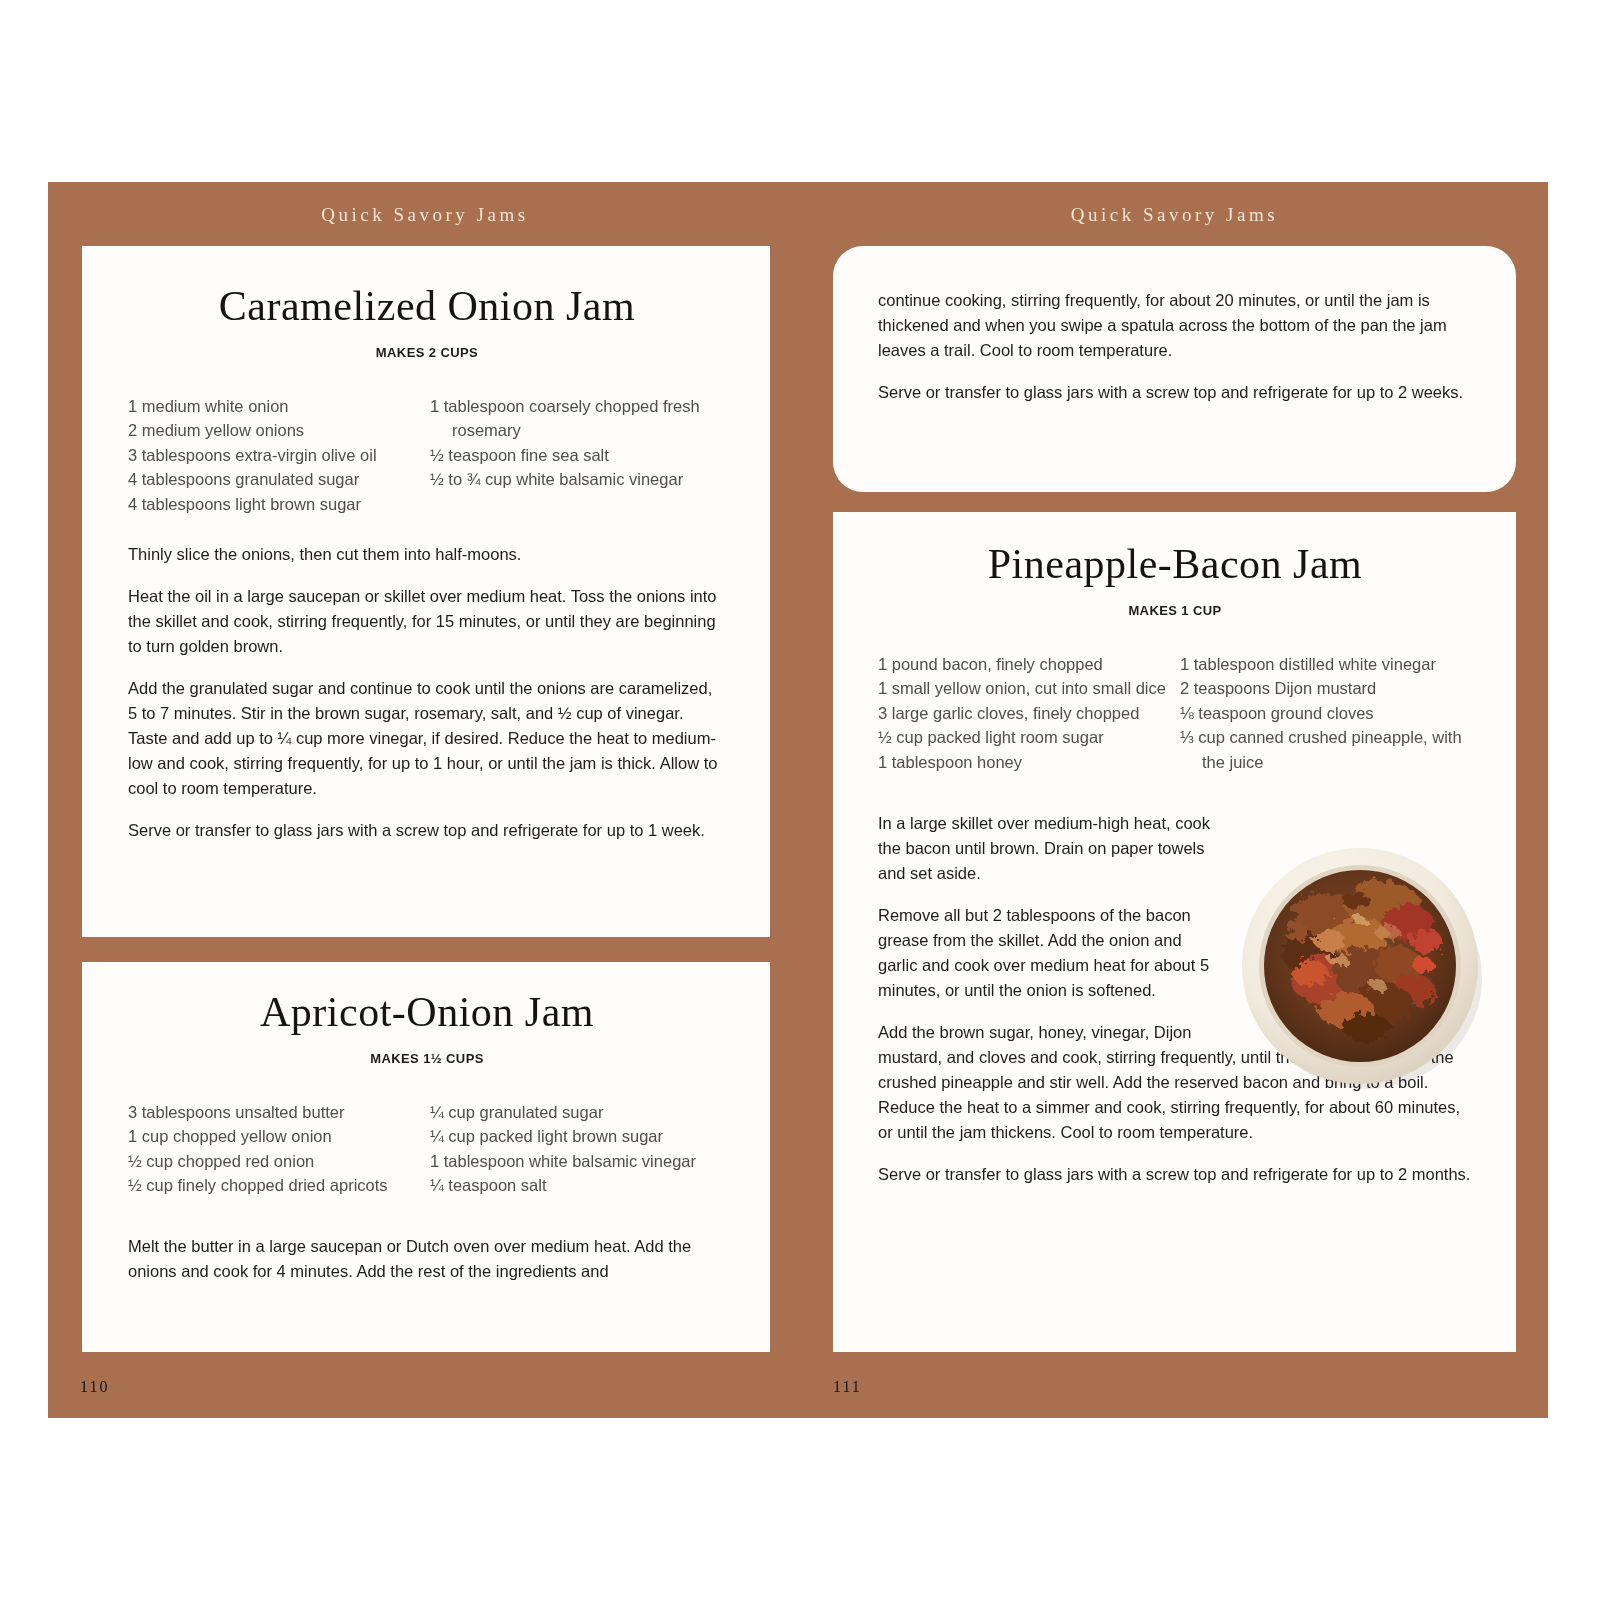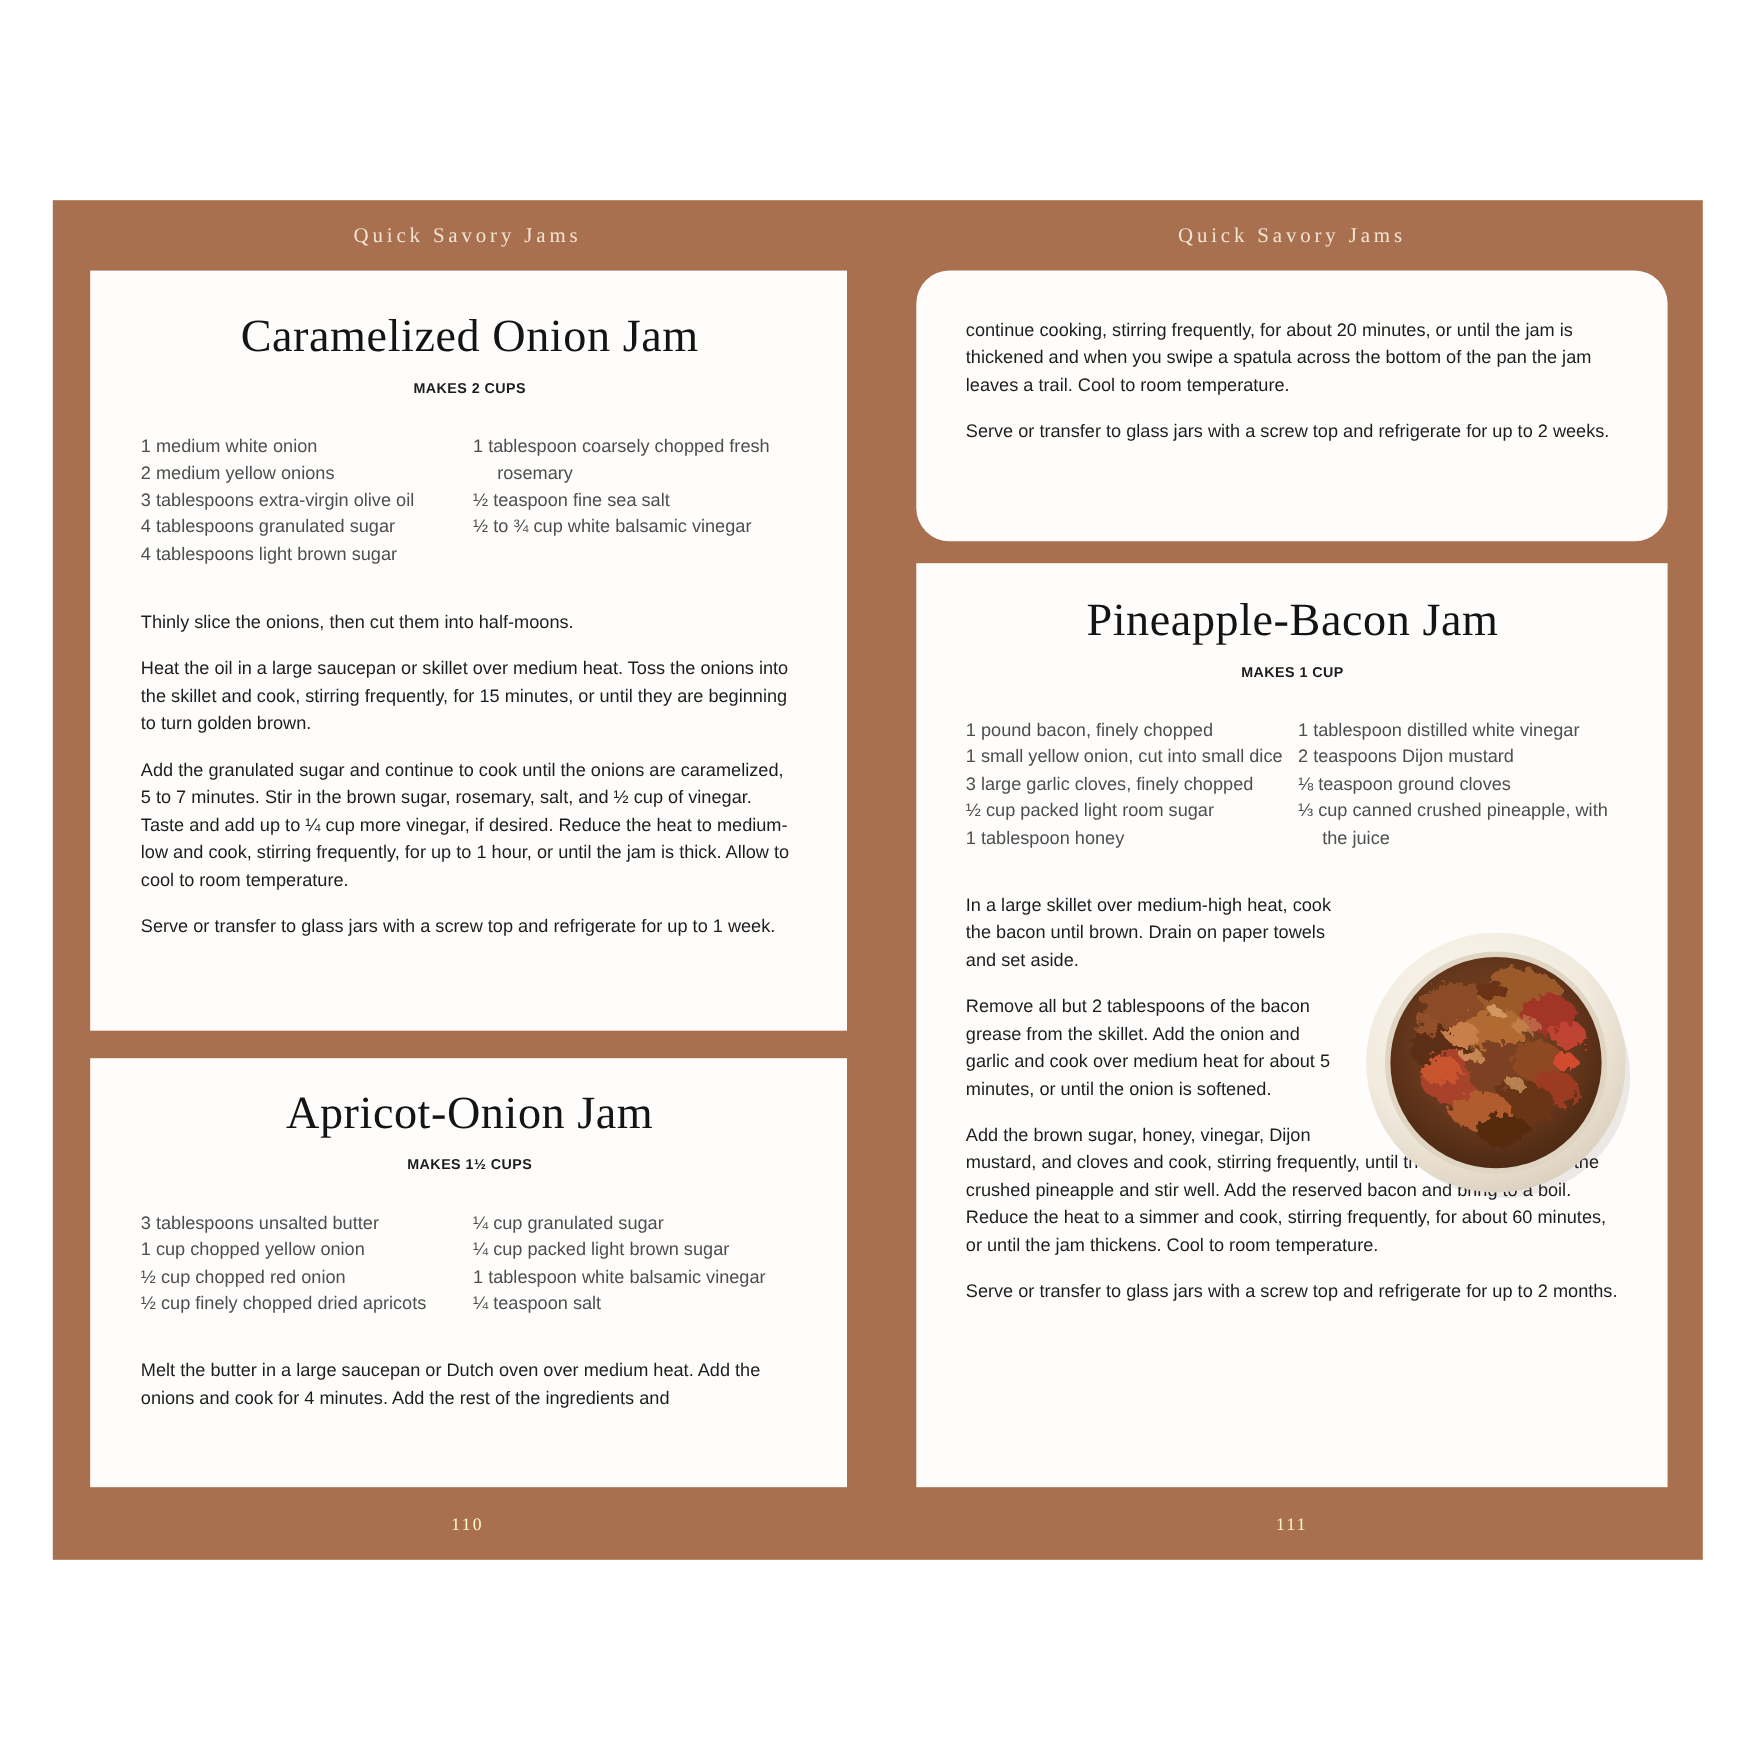--- a/index.html
+++ b/index.html
@@ -5,22 +5,22 @@
   html,body{margin:0;padding:0;background:#ffffff;}
   .canvas{position:relative;width:1600px;height:1600px;background:#ffffff;overflow:hidden;
           font-family:"Liberation Sans",sans-serif;}
   .spread{position:absolute;left:48px;top:182px;width:1500px;height:1236px;background:#a8704e;}
 
   .running-head{position:absolute;top:22px;height:24px;text-align:center;
     font-family:"Liberation Serif",serif;font-size:19px;letter-spacing:3.5px;color:#f3e3d3;}
   .rh-left{left:32px;width:690px;}
   .rh-right{left:785px;width:683px;}
 
-  .folio{position:absolute;bottom:16px;height:24px;text-align:center;
-    font-family:"Liberation Serif",serif;font-size:16px;letter-spacing:2px;color:#fef9c3;}
+  .folio{position:absolute;bottom:16px;height:24px;
+    font-family:"Liberation Serif",serif;font-size:16px;letter-spacing:2px;color:#0f172a;}
   .folio-left{left:32px;width:690px;}
   .folio-right{left:785px;width:683px;}
 
   .card{position:absolute;background:#fefdfc;box-sizing:border-box;}
   .card-l1{left:34px;top:64px;width:688px;height:691px;padding:0 44px 0 46px;}
   .card-l2{left:34px;top:780px;width:688px;height:390px;padding:0 44px 0 46px;}
   .card-r1{left:785px;top:64px;width:683px;height:246px;padding:0 44px 0 45px;border-radius:30px;}
   .card-r2{left:785px;top:330px;width:683px;height:840px;padding:0 44px 0 45px;}
 
   .recipe-title{font-family:"Liberation Serif",serif;font-size:42px;line-height:1.18;
@@ -30,21 +30,21 @@
   .card-r2 .recipe-title{margin-top:28px;}
 
   .makes{font-size:13px;font-weight:bold;letter-spacing:0.4px;color:#1c1c1c;
     text-align:center;margin-top:13px;}
 
   .ingredients{display:flex;margin-top:34px;color:#4e4e4e;font-size:16.5px;line-height:24.5px;}
   .ing-col1{width:302px;flex:0 0 auto;padding-right:10px;box-sizing:border-box;}
   .ing-col2{flex:1 1 auto;}
   .ingredients p{margin:0;padding-left:22px;text-indent:-22px;}
 
-  .copy{margin-top:38px;color:#1d1d1d;font-size:16.5px;line-height:25px;}
+  .copy{margin-top:26px;color:#1d1d1d;font-size:16.5px;line-height:25px;}
   .copy p{margin:0 0 17px 0;}
   .card-r1 .copy{margin-top:42px;}
   .card-l2 .copy{margin-top:36px;}
   .card-r2 .copy{margin-top:37px;}
 
   .photo-float{float:right;width:255px;height:222px;}
   .jam-photo{position:absolute;left:405px;top:333px;width:244px;height:244px;}
 
   .clearfix::after{content:"";display:block;clear:both;}
 </style>

